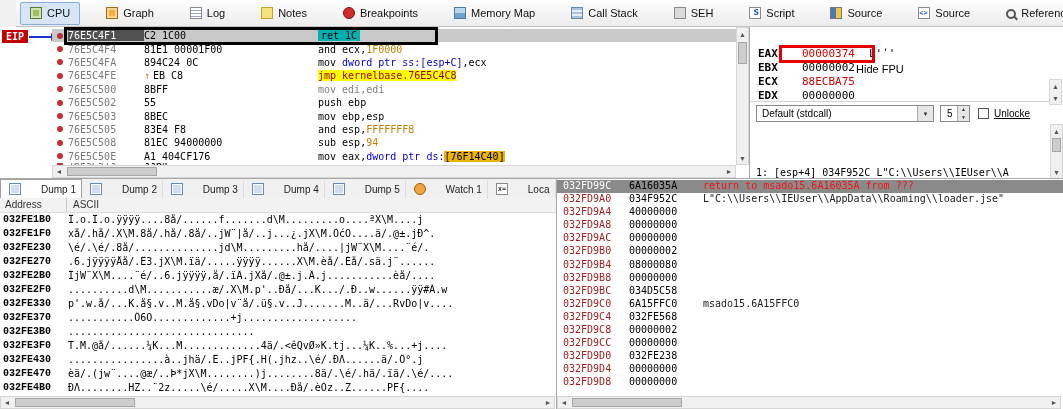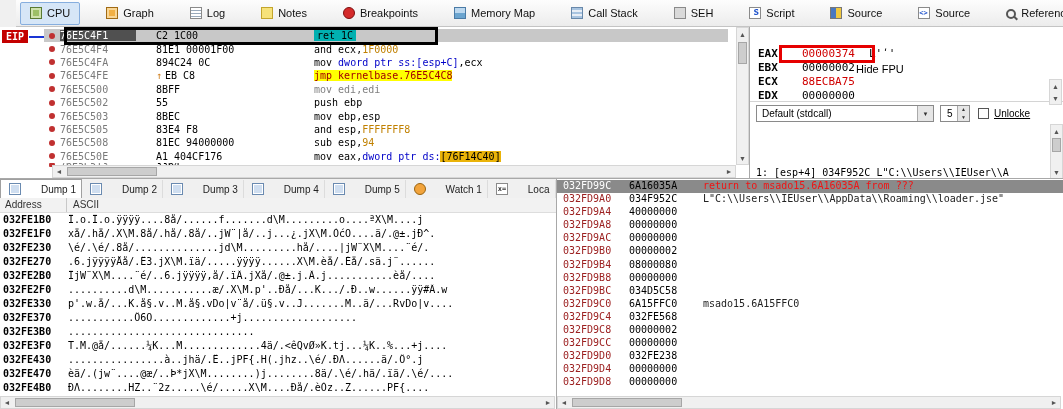--- a/index.html
+++ b/index.html
@@ -43,29 +43,29 @@
       font:bold 7px "DejaVu Sans Mono",monospace;}
 
   
   #disasm{position:absolute;left:0;top:27px;width:750px;height:151px;background:#fff;
           border-right:1px solid #a8a8a8;box-sizing:border-box;overflow:hidden;}
   #eip{position:absolute;left:2px;top:3px;background:#c40000;color:#fff;
        font:bold 10px "DejaVu Sans Mono",monospace;padding:1px 4px;}
   #eip-arrow{position:absolute;left:29px;top:9px;width:22px;height:2px;background:#1a35d4;}
   #eip-arrow i{position:absolute;right:-6px;top:-3px;border-left:6px solid #1a35d4;
        border-top:4px solid transparent;border-bottom:4px solid transparent;}
-  #drows{position:absolute;left:44px;top:2px;width:684px;}
+  #drows{position:absolute;left:52px;top:2px;width:684px;}
   .drow{display:flex;height:13.4px;align-items:center;font:10px "DejaVu Sans Mono",monospace;white-space:pre;}
   .drow-cip{background:#c8c8c8;}
   .drow-partial{height:4px;overflow:hidden;}
   .bp-gutter{width:16px;flex:0 0 auto;display:flex;justify-content:center;}
   .bp-dot{width:6px;height:6px;border-radius:50%;background:#c03030;}
   .d-addr{width:76px;flex:0 0 auto;color:#7a7a7a;}
   .d-addr-cip{background:#505050;color:#fff;}
-  .d-bytes{width:158px;flex:0 0 auto;color:#000;padding-left:20px;}
+  .d-bytes{width:174px;flex:0 0 auto;color:#000;}
   .jump-arrow{color:#d08020;margin-right:3px;}
   .d-instr{flex:1;}
   .tok-def{color:#000;}
   .tok-imm{color:#c08000;}
   .tok-mem{color:#0000c8;}
   .tok-gray{color:#808080;}
   .tok-jmphl{background:#ffff00;color:#a00000;}
   .tok-memhl{background:#eab308;color:#000;}
   .tok-cip{background:#00b0b0;color:#000;padding:0 3px;}
   #anno-black{position:absolute;left:64px;top:0px;width:374px;height:18px;border:3px solid #000;
@@ -122,21 +122,21 @@
   .dtab{display:flex;align-items:center;gap:20px;height:18px;padding:0 8px;font-size:10px;color:#222;
         border-right:1px solid #dcdcdc;white-space:nowrap;overflow:hidden;}
   .dtab-sel{background:#fff;border:1px solid #a0a0a0;border-bottom:none;}
   #dump-header{position:absolute;left:0;top:19px;width:100%;height:14px;background:#f2f2f2;
                border-bottom:1px solid #ddd;font-size:10px;color:#333;}
   .dh-addr{position:absolute;left:5px;top:1px;}
   .dh-sep{position:absolute;left:66px;top:0;height:14px;border-left:1px solid #c8c8c8;}
   .dh-ascii{position:absolute;left:73px;top:1px;}
   #dump-rows{position:absolute;left:0;top:33px;width:100%;font:10px "DejaVu Sans Mono",monospace;}
   .dump-row{display:flex;height:14px;align-items:center;white-space:pre;}
-  .dump-addr{width:65px;flex:0 0 auto;padding-left:3px;font-weight:bold;color:#000;}
+  .dump-addr{width:65px;flex:0 0 auto;padding-left:3px;font-weight:bold;color:#000;font-family:Liberation Mono, monospace;}
   .dump-ascii{flex:1;overflow:hidden;color:#000;}
 
   
   #stack{position:absolute;left:557px;top:178px;width:506px;height:231px;background:#fff;
          border-top:1px solid #a8a8a8;box-sizing:border-box;overflow:hidden;}
   #stack-rows{position:absolute;left:0;top:1px;width:100%;font:10px "DejaVu Sans Mono",monospace;}
   .stack-row{display:flex;height:13.1px;align-items:flex-start;white-space:pre;}
   .stack-row-sel{background:#8a8a8a;}
   .stack-addr{width:66px;padding-left:6px;flex:0 0 auto;color:#9c2020;}
   .stack-row-sel .stack-addr{color:#fff;}

